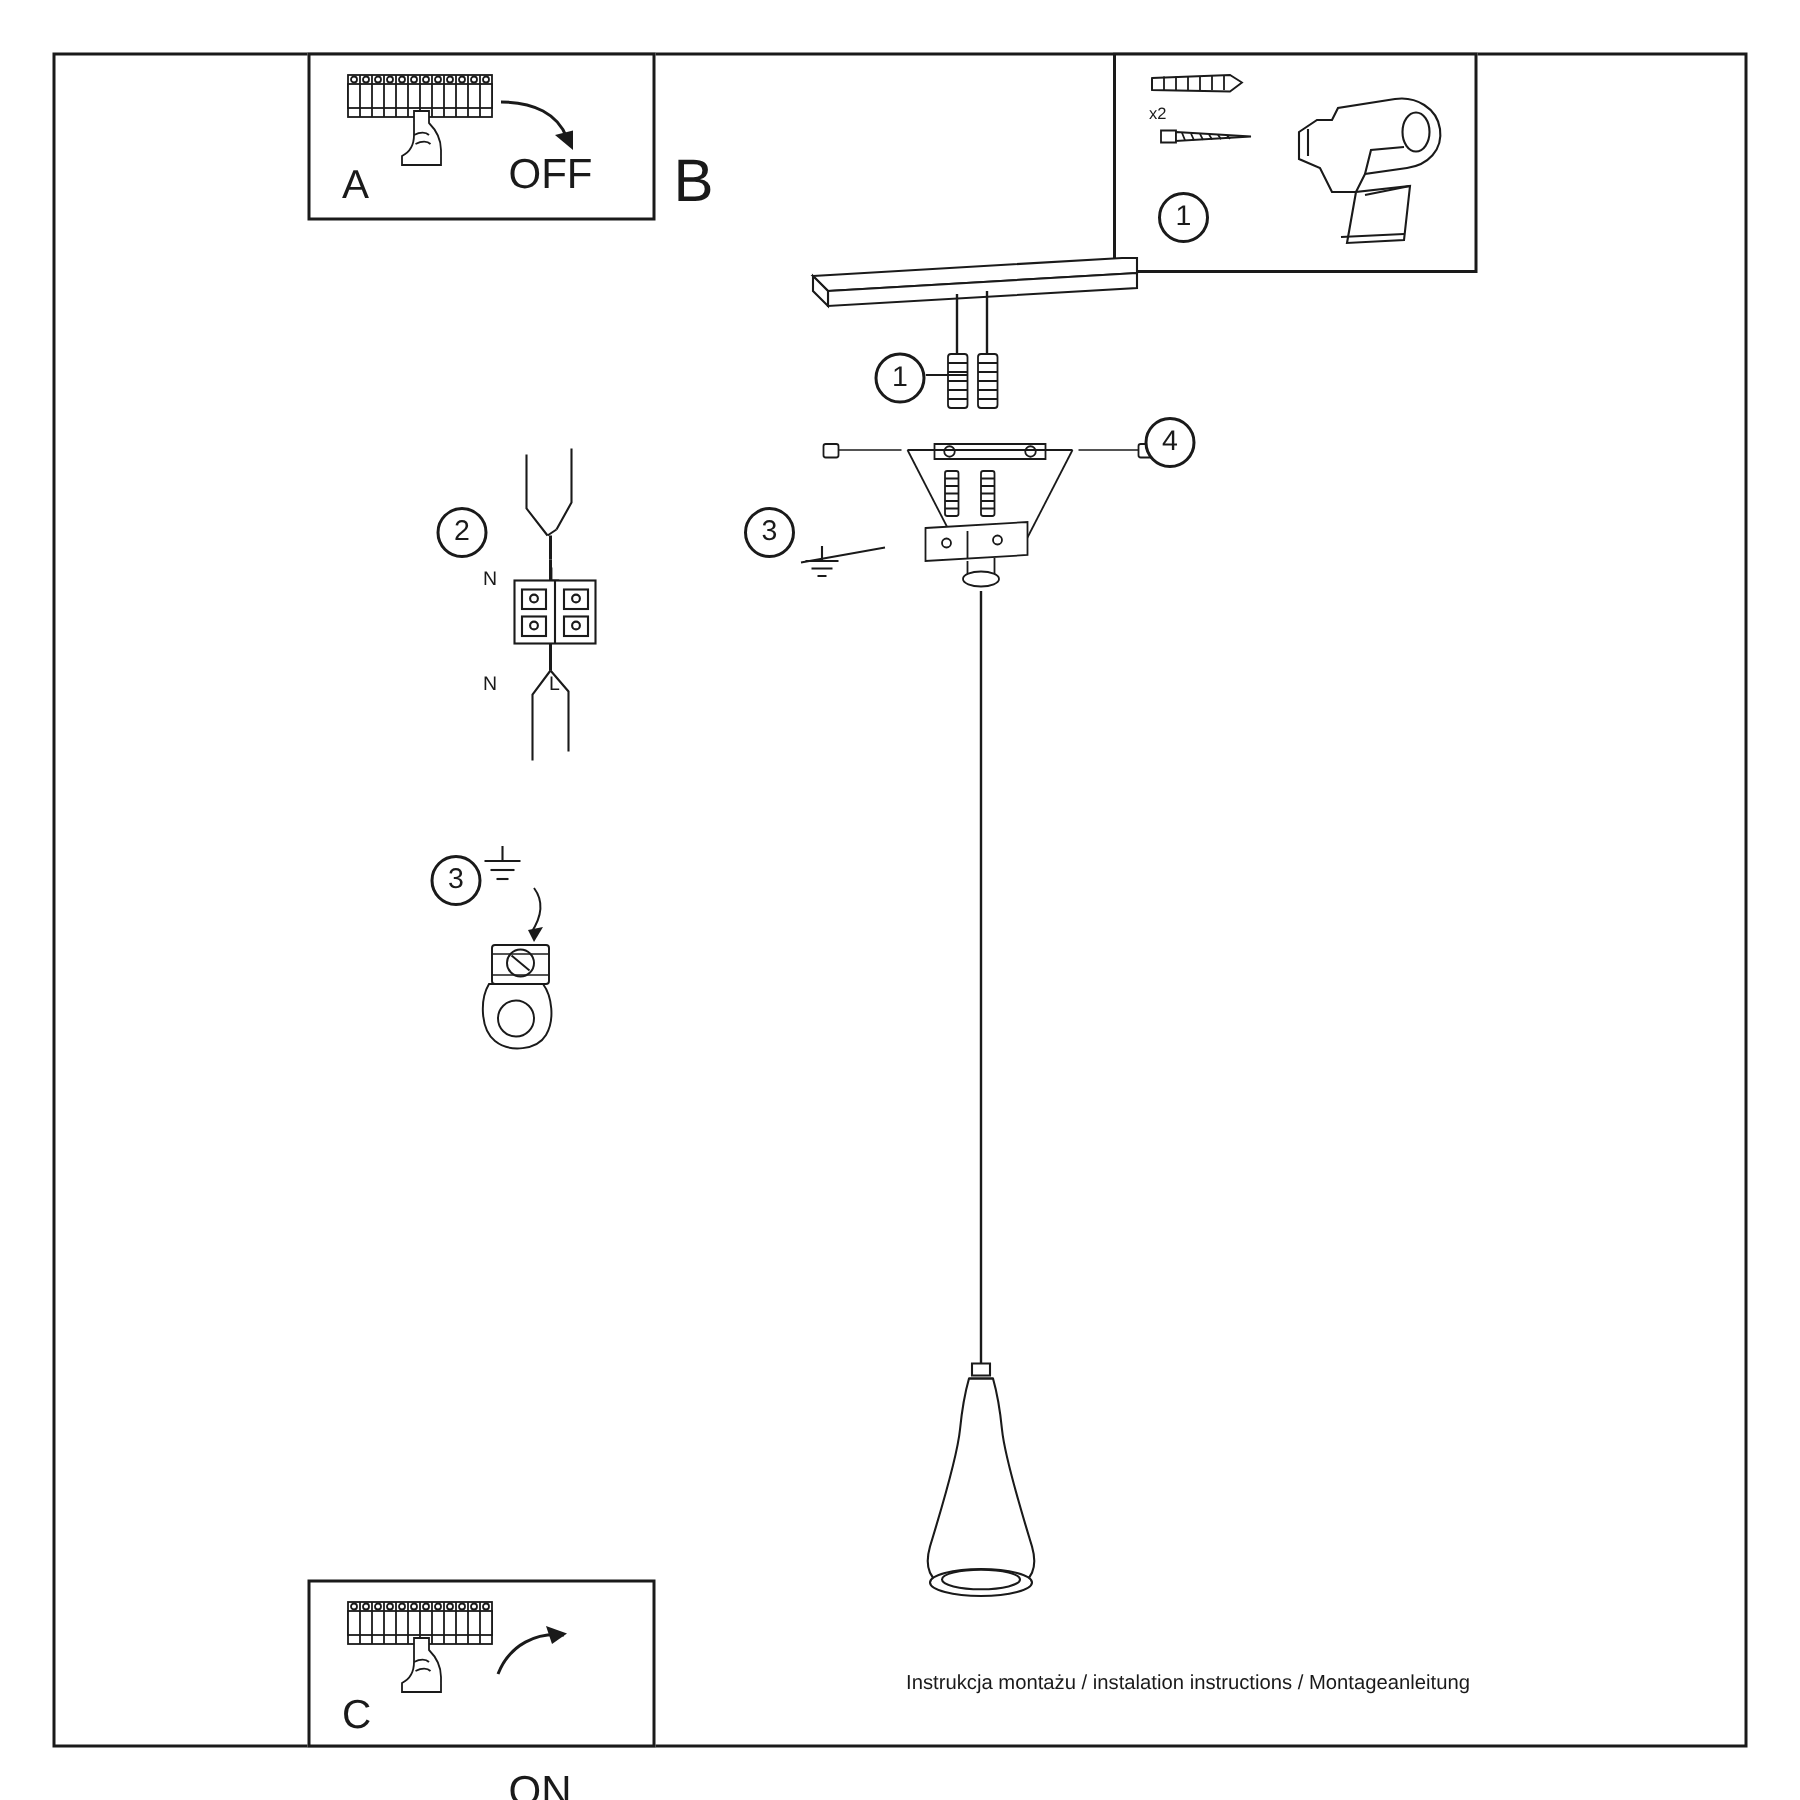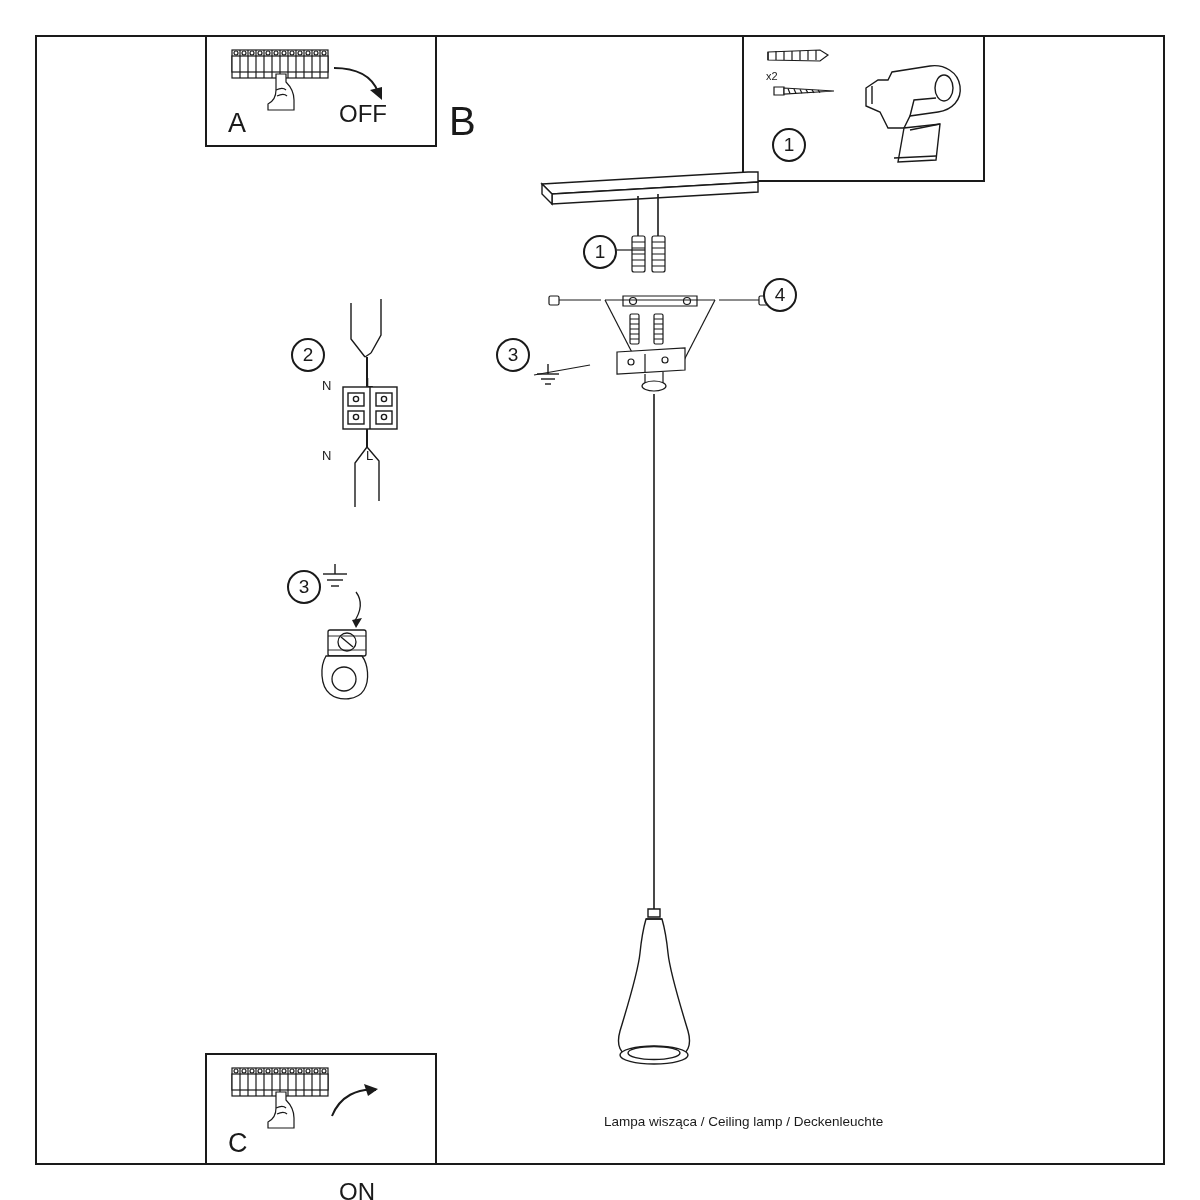--- a/index.html
+++ b/index.html
@@ -46,21 +46,21 @@
     font-family: "Liberation Sans", sans-serif;
   }
   .label-big {
     position: absolute;
     font-size: 40px;
     color: #1a1a1a;
     font-family: "Liberation Sans", sans-serif;
   }
   .word {
     position: absolute;
-    font-size: 24px;
+    font-size: 28px;
     color: #1a1a1a;
     font-family: "Liberation Sans", sans-serif;
   }
   .small {
     position: absolute;
     font-size: 13px;
     color: #1a1a1a;
     font-family: "Liberation Sans", sans-serif;
   }
   .tiny {
@@ -406,16 +406,16 @@
   </div>
 
   <div class="art" style="left:326px; top:1082px;">
     <svg width="56" height="44" viewBox="0 0 56 44">
       <path d="M6 34 C14 14 32 6 50 8" fill="none" stroke="#1a1a1a" stroke-width="2"></path>
       <path d="M38 2 L52 7 L42 14 Z" fill="#1a1a1a"></path>
     </svg>
   </div>
 
   <div class="footer">
-    <div>Lampa wisząca / Ceiling lamp / Deckenleuchte</div>
+    <div>Instrukcja montażu / instalation instructions / Montageanleitung</div>
   </div>
 
 </div>
 
 </body></html>

